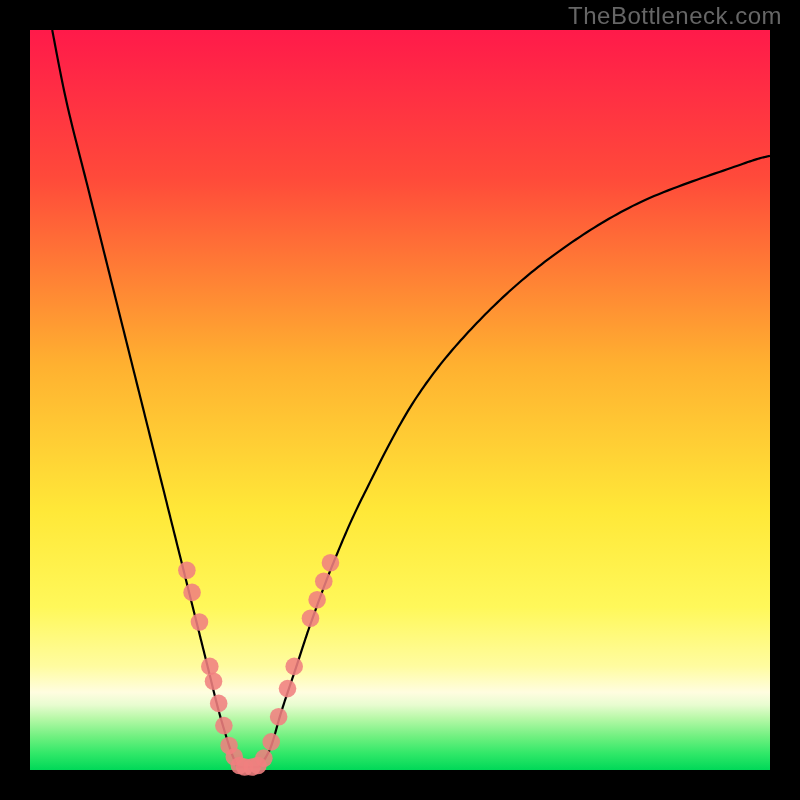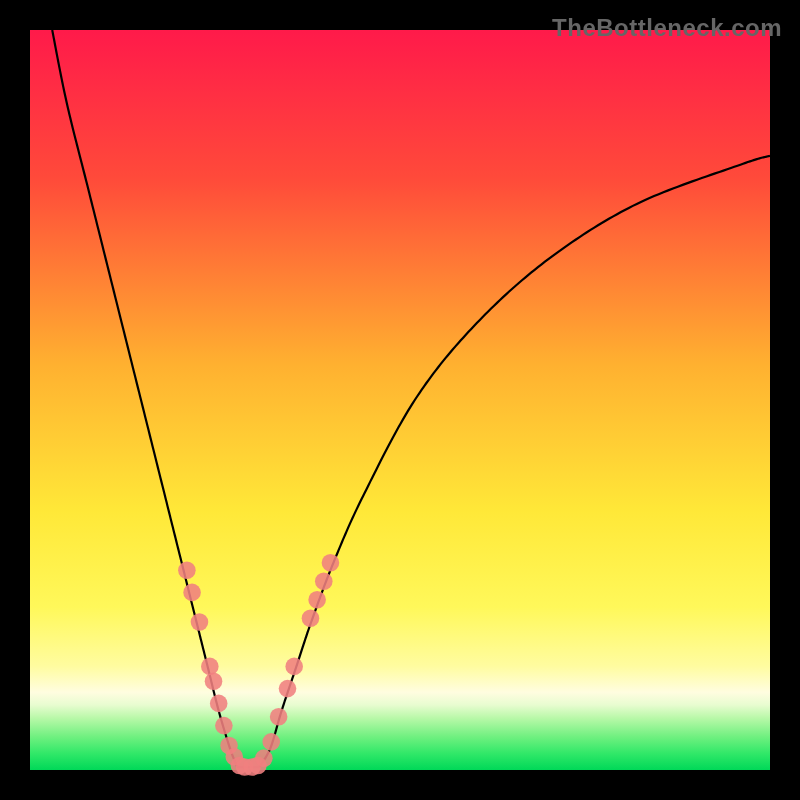--- a/index.html
+++ b/index.html
@@ -11,25 +11,25 @@
     font-family: Arial, Helvetica, sans-serif;
   }
   .chart-container {
     position: relative;
     width: 800px;
     height: 800px;
     background: #000;
   }
   .watermark {
     position: absolute;
-    top: 14px;
+    top: 2px;
     right: 18px;
     color: #666;
     font-size: 24px;
-    font-weight: 700;
+    font-weight: 400;
     letter-spacing: 0.5px;
     z-index: 10;
     user-select: none;
   }
   svg {
     display: block;
   }
 </style>
 </head>
 <body>

